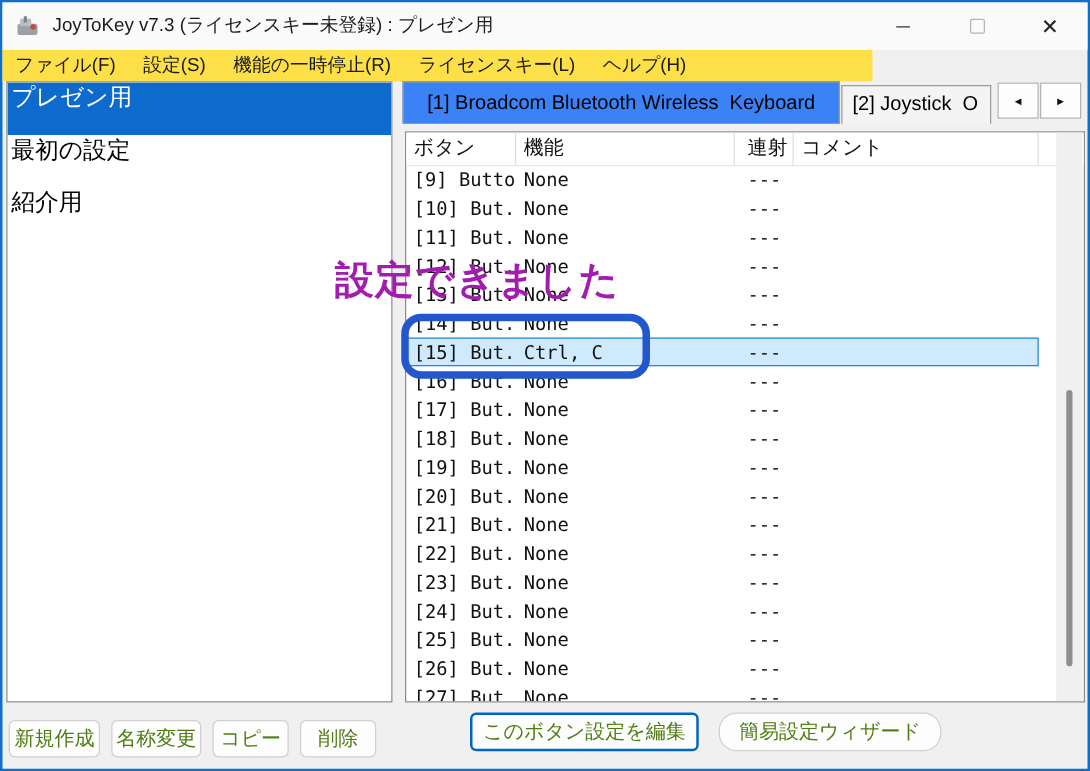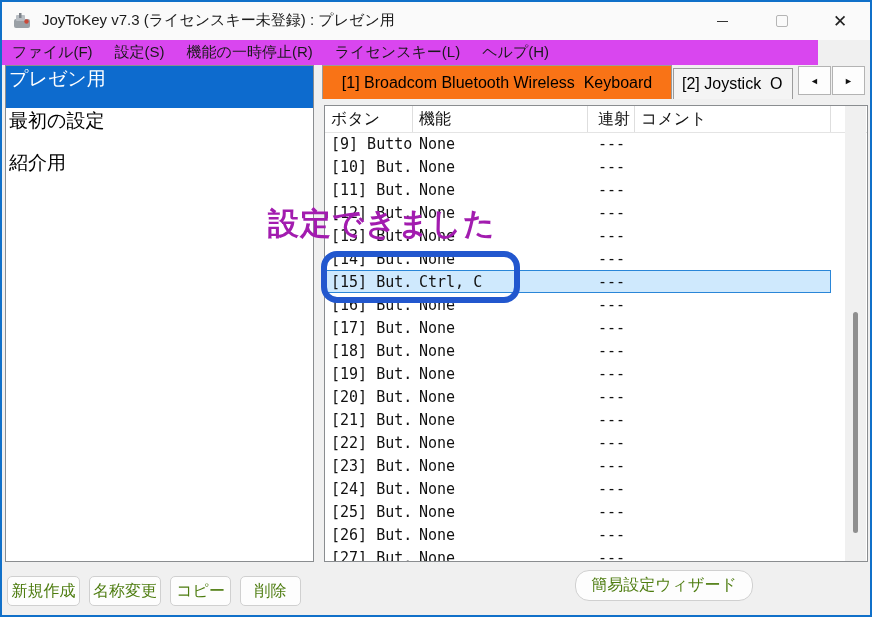--- a/index.html
+++ b/index.html
@@ -9,40 +9,40 @@
   
   .titlebar{position:absolute;left:0;top:0;width:868px;height:38px;background:#fafafa;}
   .appicon{position:absolute;left:10px;top:9px;width:22px;height:20px;}
   .apptitle{position:absolute;left:40px;top:9px;font-size:15px;color:#1b1b1b;white-space:pre;}
   .wbtn{position:absolute;top:0;width:52px;height:38px;display:flex;align-items:center;justify-content:center;}
   .wbtn.min{left:694px}.wbtn.max{left:754px}.wbtn.close{left:812px}
   .minline{width:11px;height:0;border-top:1px solid #333;}
   .maxsq{width:10px;height:10px;border:1px solid #b5b5b5;border-radius:2px;}
   .closex{font-size:17px;color:#222;line-height:1;}
   
-  .menubar{position:absolute;left:0;top:38px;width:816px;height:25px;background:#d946ef;
+  .menubar{position:absolute;left:0;top:38px;width:696px;height:25px;background:#fde047;
     display:flex;align-items:center;padding-left:10px;box-sizing:border-box;gap:22px;}
   .menuitem{font-size:15px;color:#1a1a1a;white-space:pre;}
   
   .profilebox{position:absolute;left:3px;top:63px;width:309px;height:497px;background:#fff;
     border:1px solid #8a8d90;box-sizing:border-box;overflow:hidden;}
   .profile{height:42px;line-height:25px;font-size:19px;color:#000;padding-left:3px;white-space:pre;}
   .profile.sel{background:#0d6bce;color:#fff;}
   
   .btn{position:absolute;height:30px;background:#fdfdfd;border:1px solid #d0d0d0;border-radius:5px;
     font-size:16px;color:#4d7c0f;display:flex;align-items:center;justify-content:center;
     box-sizing:border-box;white-space:pre;}
   .btn.b-new{left:5px;top:574px;width:73px;}
   .btn.b-ren{left:87px;top:574px;width:72px;}
   .btn.b-copy{left:168px;top:574px;width:61px;}
   .btn.b-del{left:238px;top:574px;width:61px;}
   .btn.b-edit{left:374px;top:568px;width:183px;height:31px;border:2px solid #0067c0;}
   .btn.b-wiz{left:573px;top:568px;width:178px;height:31px;border-radius:14px;}
   
-  .tab{position:absolute;box-sizing:border-box;background:#f97316;border:1px solid #9b9b9b;border-bottom:none;
+  .tab{position:absolute;box-sizing:border-box;background:#3b82f6;border:1px solid #9b9b9b;border-bottom:none;
     display:flex;align-items:center;justify-content:center;font-size:16px;white-space:pre;overflow:hidden;color:#000;}
   .tab.active{left:320px;top:63px;width:350px;height:34px;}
   .tab.inactive{left:671px;top:66px;width:120px;height:31px;background:#f4f4f4;justify-content:flex-start;padding-left:8px;}
   .tabarrow{position:absolute;top:64px;width:33px;height:29px;background:#fdfdfd;border:1px solid #b3b3b3;
     box-sizing:border-box;display:flex;align-items:center;justify-content:center;font-size:9px;color:#111;}
   .tabarrow.left{left:796px}.tabarrow.right{left:830px}
   
   .table{position:absolute;left:322px;top:103px;width:544px;height:457px;background:#fff;
     border:1px solid #8a8d90;box-sizing:border-box;overflow:hidden;}
   .theader{position:absolute;left:0;top:0;right:0;height:26px;display:flex;border-bottom:1px solid #e4e4e4;background:#fff;}
@@ -235,18 +235,19 @@
           <span class="tcell c-function">None</span>
           <span class="tcell c-turbo">---</span>
           <span class="tcell c-comment"></span>
         </div>
       </div>
     <div class="vscroll">
       <div class="vthumb"></div>
     </div>
   </div>
 
+  <div class="btn b-edit">このボタン設定を編集</div>
   <div class="btn b-wiz">簡易設定ウィザード</div>
 
   <div class="callout" style="color: #a21caf;">設定できました</div>
   <div class="hlbox" style="border-color: rgb(34, 87, 206);"></div>
 
 </div>
 
 </body></html>

